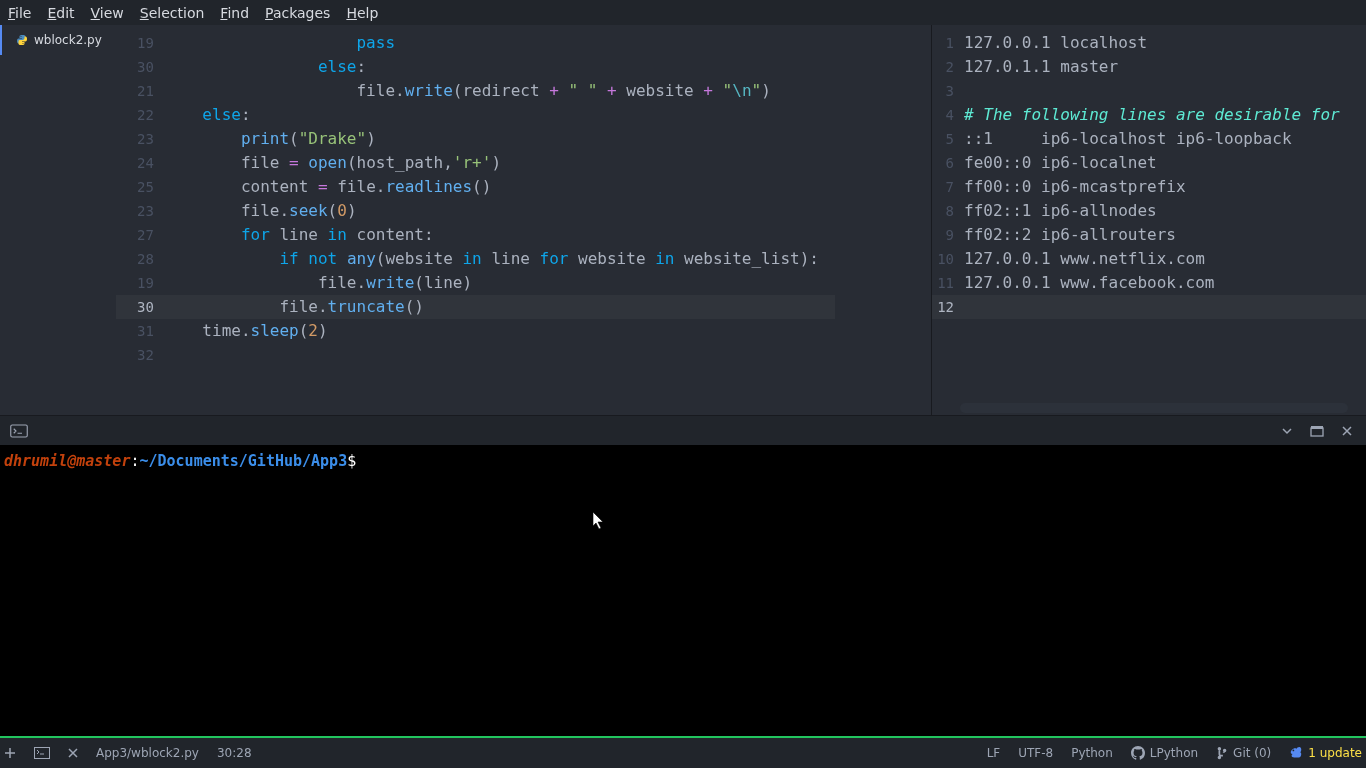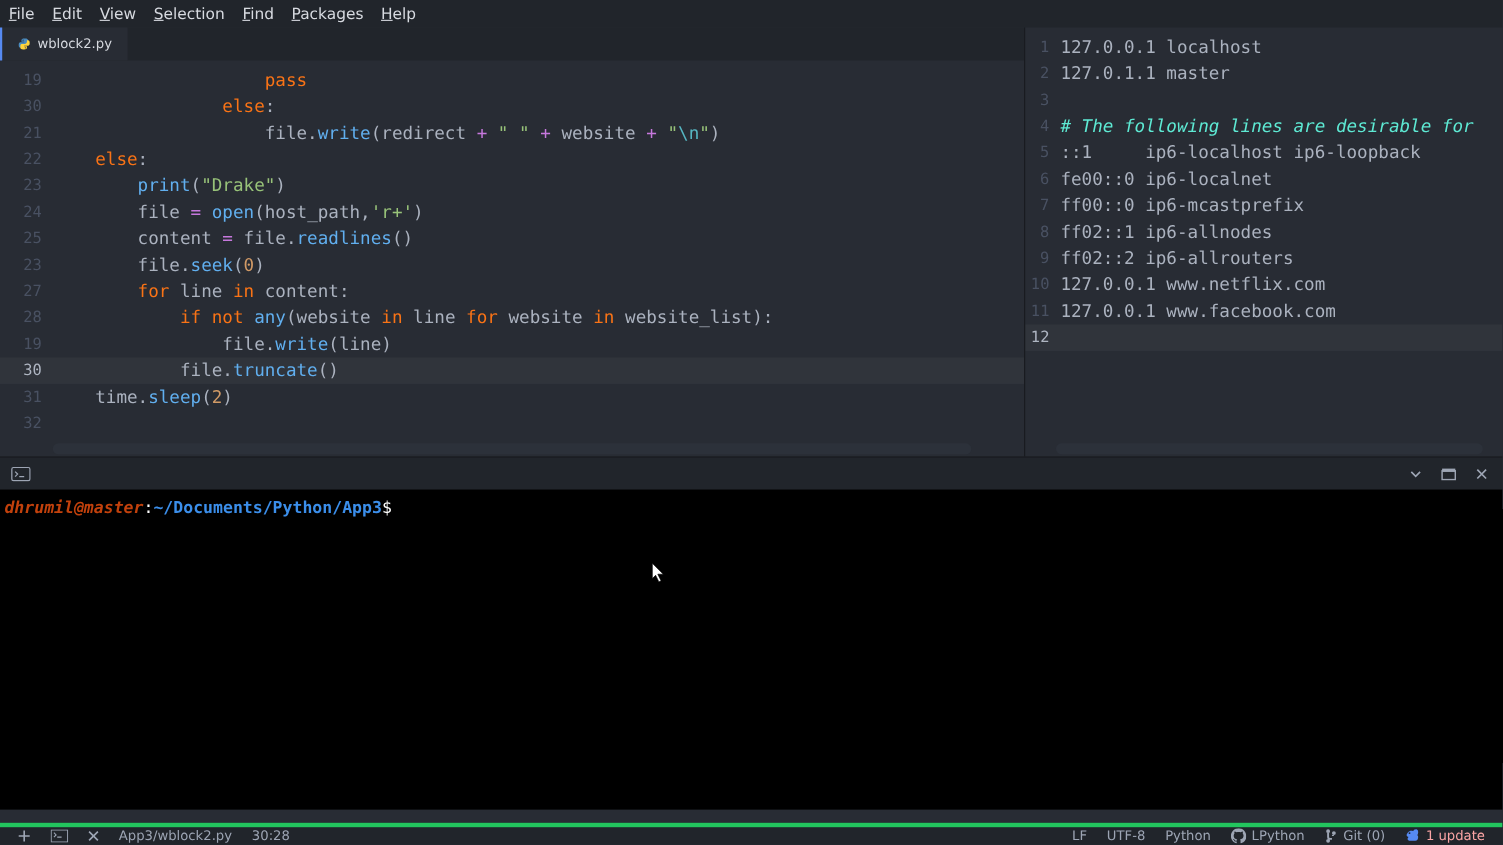--- a/index.html
+++ b/index.html
@@ -22,21 +22,21 @@
   font-family: "DejaVu Sans", sans-serif;
   font-size: 14px;
   color: #d7dae0;
 }
 .menubar span { cursor: default; }
 .menubar .ul { text-decoration: underline; }
 .panes {
   display: flex;
   height: 390px;
 }
-.pane-left { width: 932px; border-right: 1px solid #181a1f; display:flex; flex-direction:column; position:relative;}
+.pane-left { width: 932px; border-right: 1px solid #181a1f; display:flex; flex-direction:row; position:relative;}
 .pane-right { width: 434px; display:flex; flex-direction:column; position:relative;}
 .tabbar {
   height: 30px;
   background: #21252b;
   display: flex;
   align-items: flex-end;
 }
 .tab {
   height: 30px;
   display:flex;
@@ -78,21 +78,21 @@
 }
 .hl-line {
   position:absolute;
   left:0; right:0;
   height:24px;
   background: rgba(255,255,255,0.04);
   pointer-events:none;
 }
 .pane-left .hl-line { top: calc(6px + 11*24px); }
 .pane-right .hl-line { top: calc(6px + 11*24px); }
-.kw   { color:#f97316; }
+.kw   { color:#0ea5e9; }
 .fn   { color:#61afef; }
 .str  { color:#98c379; }
 .esc  { color:#56b6c2; }
 .num  { color:#d19a66; }
 .op   { color:#c678dd; }
 .id   { color:#abb2bf; }
 .punc { color:#abb2bf; }
 .com  { color:#5eead4; font-style: italic; }
 .hscroll {
   height:10px;
@@ -125,35 +125,35 @@
   line-height: 20px;
   white-space: pre;
   color: #fff;
   position:relative;
 }
 .t-user { color:#c2410c; font-weight:bold;font-style:italic; }
 .t-path { color:#3b8eea; font-weight:bold; }
 .statusbar {
   position:absolute;
   left:0; right:0; bottom:0;
-  height: 20px;
+  height: 32px;
   background: #21252b;
   display:flex;
   align-items:center;
   justify-content: space-between;
-  padding: 0 16px;
+  padding: 0 4px;
   font-family: "DejaVu Sans", sans-serif;
   font-size: 12px;
   color:#9da5b4;
-  border-top:4px solid #22c55e;
+  border-top:2px solid #22c55e;
 }
 .sb-left, .sb-right { display:flex; align-items:center; gap:18px; }
 .sb-item { display:flex; align-items:center; gap:5px; }
 .sb-icon { display:inline-flex; }
-.update { color:#fca5a5;align-items:center; }
+.update { color:#fde047;align-items:center; }
 .cursor-arrow {
   position:absolute;
   left: 592px;
   top: 511px;
   pointer-events:none;
 }
 svg { display:block; }
 </style>
 </head>
 <body>
@@ -248,21 +248,21 @@
         </svg>
     </div>
     <div class="term-btn">
       <svg width="12" height="12" viewBox="0 0 12 12">
           <path d="M2 2l8 8M10 2l-8 8" stroke="#9da5b4" stroke-width="1.5"></path>
         </svg>
     </div>
   </div>
 </div>
 
-<div class="terminal"><span class="t-user">dhrumil@master</span><span>:</span><span class="t-path">~/Documents/Python/App3</span><span>$</span><span> </span></div>
+<div class="terminal"><span class="t-user">dhrumil@master</span><span>:</span><span class="t-path">~/Documents/GitHub/App3</span><span>$</span><span> </span></div>
 
 <div class="cursor-arrow">
   <svg width="14" height="20" viewBox="0 0 14 20">
       <path d="M1 1l0 14 3-3 3 6 2-1-3-6 5 0z" fill="#fff" stroke="#000" stroke-width="0.6"></path>
     </svg>
 </div>
 
 <div class="statusbar">
   <div class="sb-left">
     <span class="sb-item">

